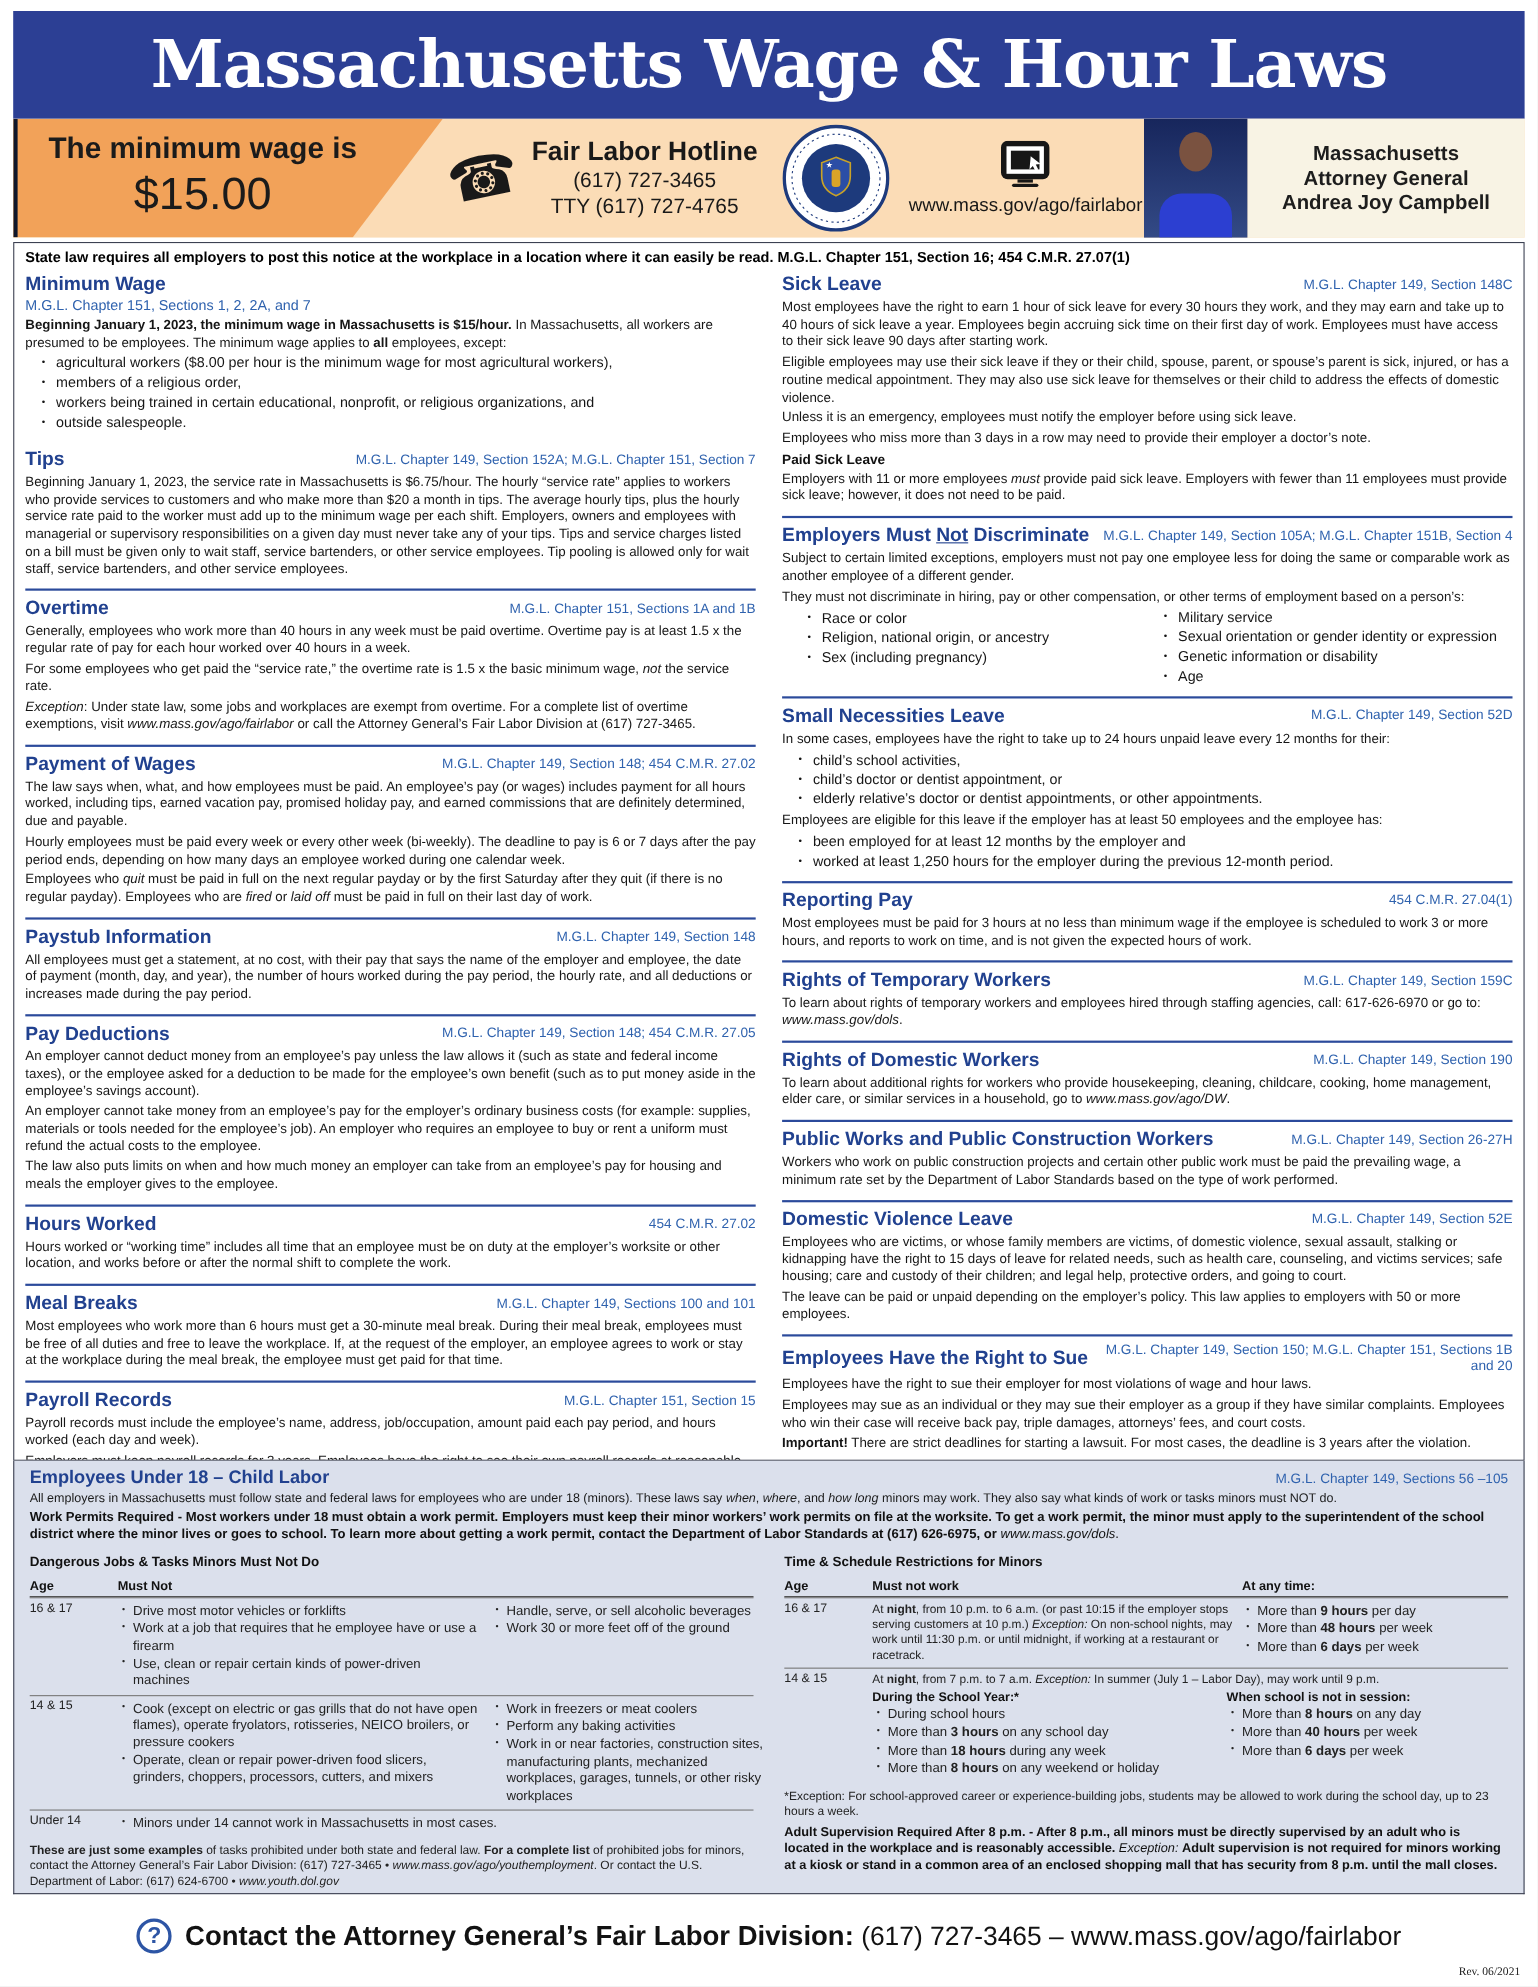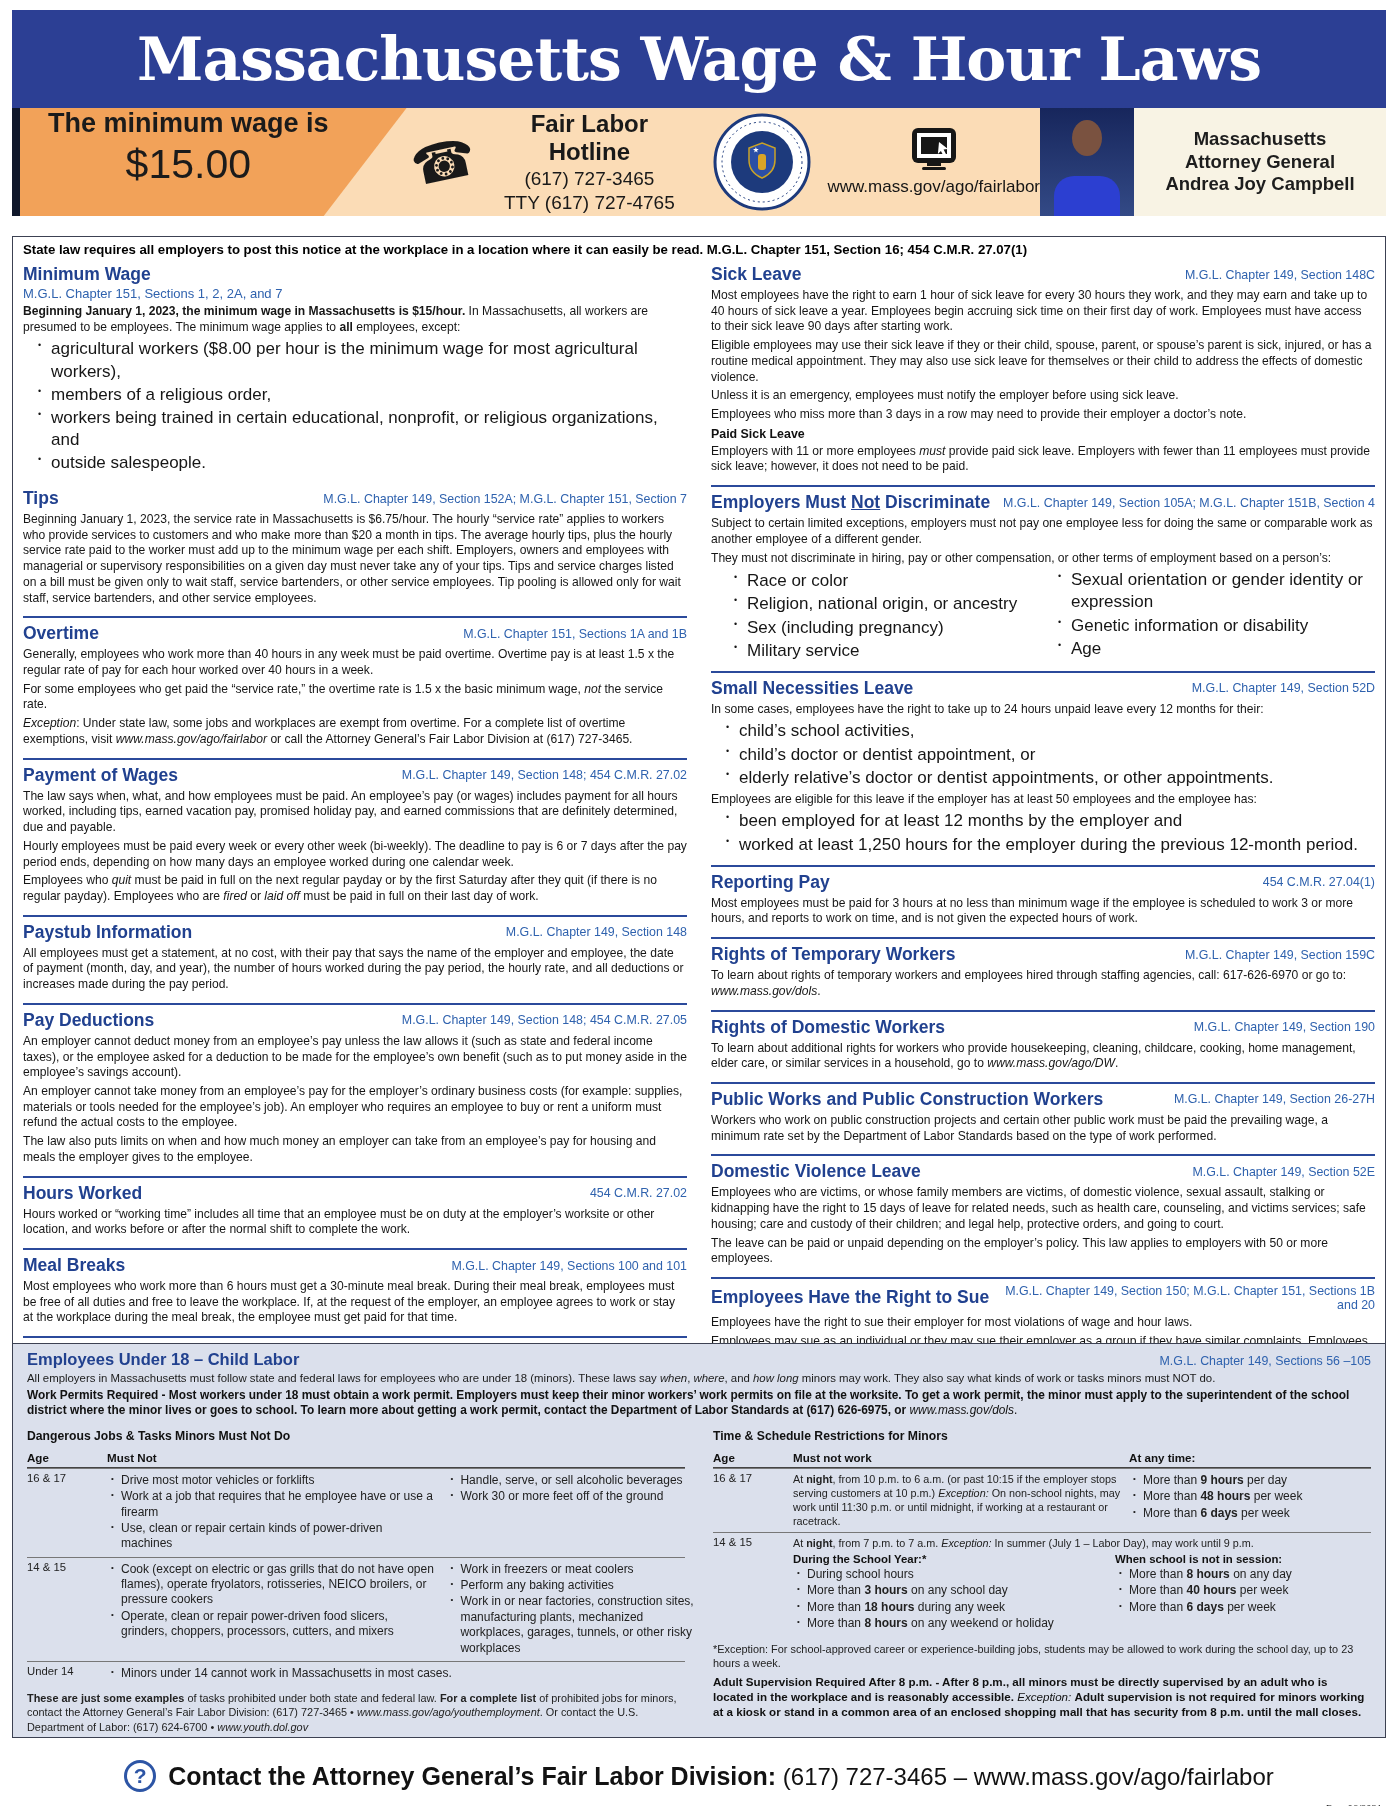--- a/index.html
+++ b/index.html
@@ -9,55 +9,55 @@
             overflow:hidden; padding:10px 12px 0; }
 
   
   .banner { background:#2c3f94; height:98px; display:flex; align-items:center; justify-content:center; }
   .banner h1 { color:#fff; font-family:"DejaVu Serif", serif; font-weight:bold; font-size:60px;
                letter-spacing:-1px; white-space:nowrap; }
 
   
   .subheader { height:108px; display:flex; align-items:stretch; background:#fbdcb6; position:relative; }
   .minwage { flex:0 0 340px; background:#f2a259; clip-path:polygon(0 0,100% 0,79% 100%,0 100%);
-             display:flex; flex-direction:column; padding:0 78px 4px 28px;
-             border-left:8px solid #0f172a; }
+             display:flex; flex-direction:column; justify-content:center; padding:0 78px 4px 28px;
+             border-left:4px solid #0f172a; }
   .minwage .l1 { font-size:27px; font-weight:bold; color:#1b1b1b; white-space:nowrap; }
   .minwage .l2 { font-size:41px; font-weight:normal; color:#1b1b1b; text-align:center; margin-top:2px; }
   .hotline { display:flex; align-items:center; gap:12px; padding-left:4px; }
   .phone-glyph { font-size:52px; line-height:1; color:#191919; transform:rotate(-12deg); }
   .hotline-text { text-align:center; color:#191919; }
   .hotline-title { font-size:24px; font-weight:bold; }
   .hotline-num { font-size:19px; margin-top:2px; }
   .sealwrap { display:flex; align-items:center; margin:0 16px 0 22px; }
   .webcol { flex:1; display:flex; flex-direction:column; align-items:center; justify-content:center; }
   .url { font-size:17px; color:#161616; margin-top:5px; }
   .photo { flex:0 0 94px; background:linear-gradient(#17265c,#334a86); position:relative; overflow:hidden; }
   .photo .head { position:absolute; top:12px; left:50%; transform:translateX(-50%);
                  width:30px; height:36px; border-radius:50%; background:#7a5240; }
   .photo .body { position:absolute; bottom:0; left:50%; transform:translateX(-50%);
                  width:66px; height:40px; border-radius:20px 20px 0 0; background:#2c3fd1; }
   .agname { flex:0 0 252px; background:#f8f3e4; display:flex; flex-direction:column; justify-content:center;
             align-items:center; font-weight:bold; font-size:18.5px; color:#1d1d1d; line-height:1.22; }
 
   
-  .main-box { border:1.5px solid #3c4152; margin-top:20px; padding:4px 10px 4px; height:1108px; overflow:hidden; }
+  .main-box { border:1.5px solid #3c4152; margin-top:4px; padding:4px 10px 4px; height:1108px; overflow:hidden; }
   .notice { font-weight:bold; font-size:13.2px; color:#000; margin:1px 0 2px; }
   .cols { display:flex; gap:24px; }
   .col { flex:1 1 0; min-width:0; }
   .section { padding:5px 0 7px; }
   .section.rule { border-top:2.5px solid #2b4a9b; }
   .sec-head { display:flex; justify-content:space-between; align-items:center; gap:10px; }
   .sec-title { color:#21418f; font-size:17.5px; font-weight:bold; white-space:nowrap; }
   .sec-ref { color:#2f62ae; font-size:12.4px; text-align:right; flex:1; }
   .sec-ref-below { color:#2f62ae; font-size:13px; margin:1px 0 2px; }
   .para { font-size:12.1px; line-height:1.3; color:#161616; margin:3px 0; }
   .subhead { font-size:12.4px; font-weight:bold; color:#111; margin-top:4px; }
   ul.bullets { list-style:none; margin:2px 0; padding-left:28px; }
-  ul.bullets li { font-size:17px; line-height:1.3; color:#161616; position:relative; margin:1px 0; }
+  ul.bullets li { font-size:13px; line-height:1.3; color:#161616; position:relative; margin:1px 0; }
   ul.bullets li::before { content:"•"; position:absolute; left:-13px; top:2px; font-size:9px; }
   ul.bullets.twocol { columns:2; column-gap:20px; padding-left:36px; }
   ul.bullets.twocol li { break-inside:avoid; }
 
   
   .child-box { border:1.5px solid #3c4152; border-top:none; background:#dbe0ec; height:394px;
                padding:6px 14px; overflow:hidden; }
   .cl-head { display:flex; justify-content:space-between; align-items:baseline; }
   .cl-title { color:#21418f; font-weight:bold; font-size:16.5px; }
   .cl-ref { color:#2f62ae; font-size:12.4px; }

